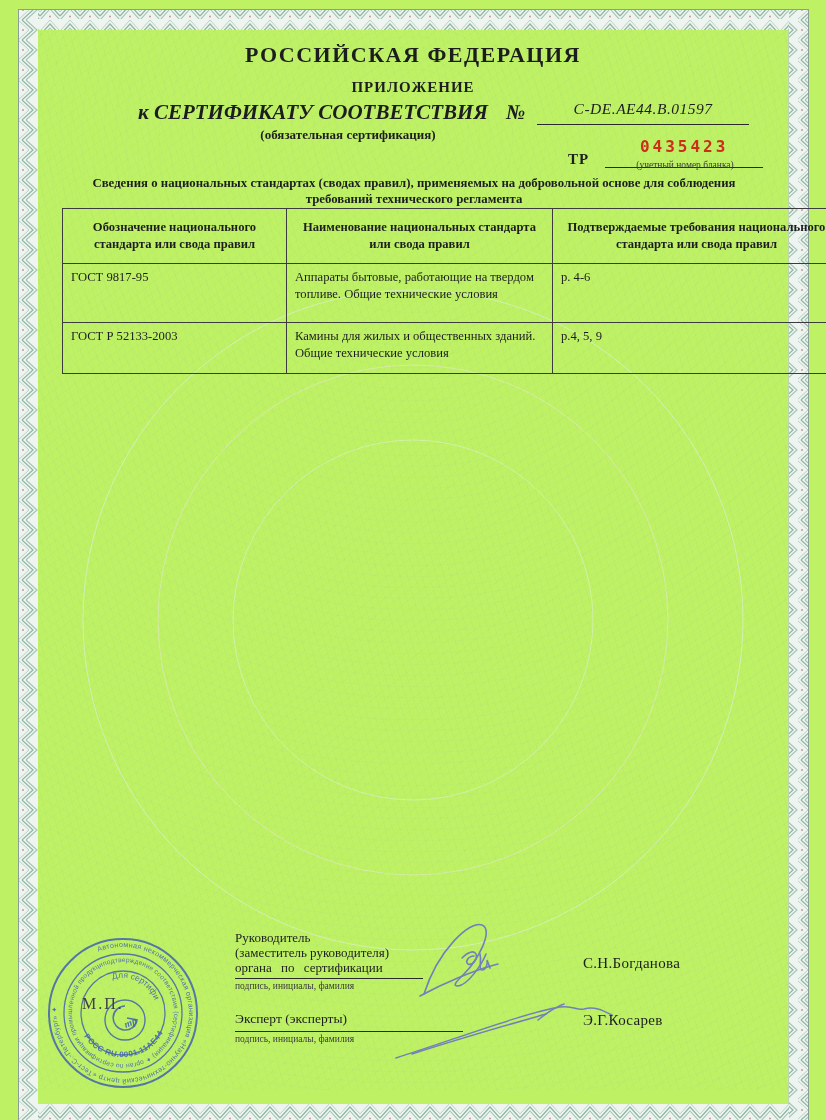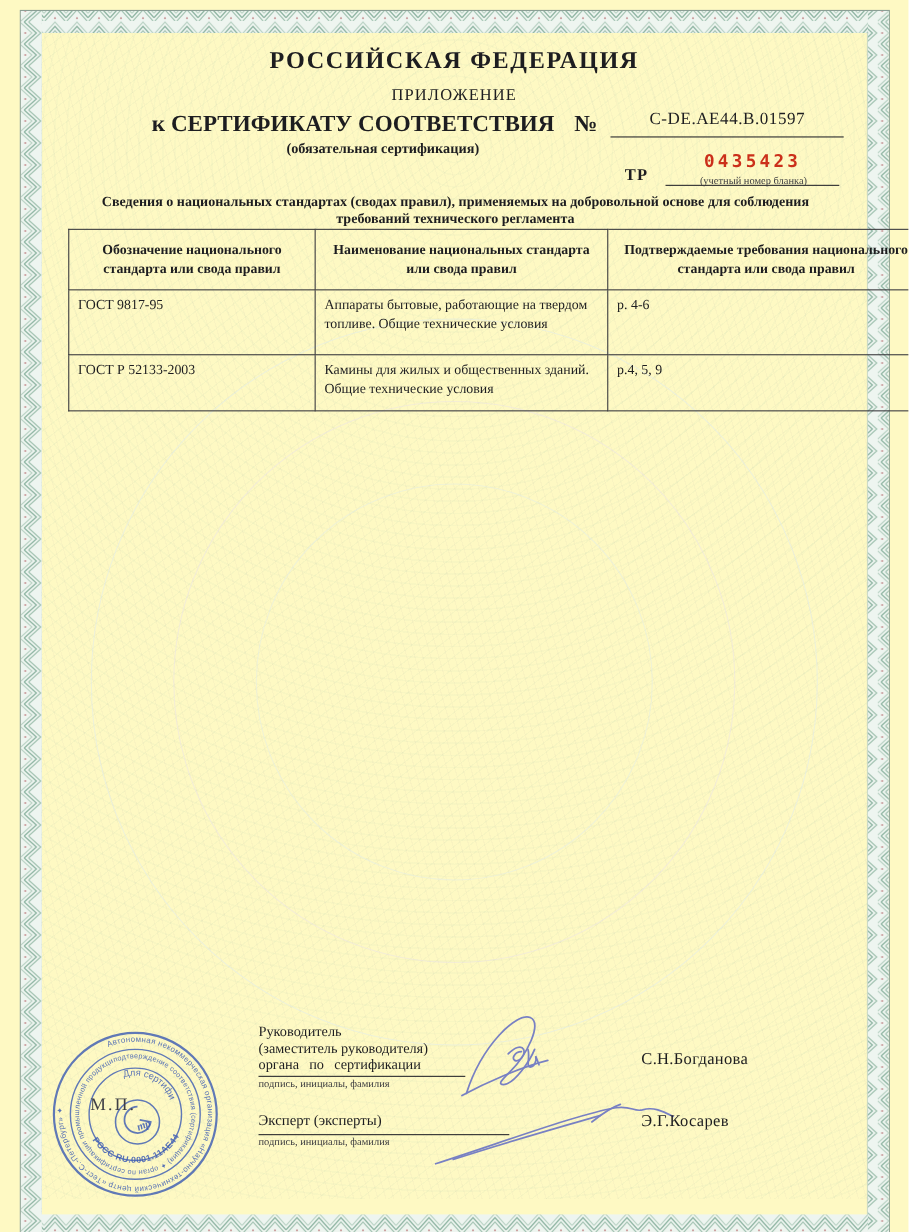--- a/index.html
+++ b/index.html
@@ -1,34 +1,34 @@
 <!DOCTYPE html>
 <html><head>
 <meta charset="utf-8">
 <style>
   html,body{margin:0;padding:0;background:#ffffff;}
   .page{
     position:relative;width:826px;height:1120px;overflow:hidden;
-    background:#fef9c3;
+    background:#bef264;
     font-family:"Liberation Serif","DejaVu Serif",serif;
     color:#1d1d20;
   }
   
   .page::before{
     content:"";position:absolute;inset:30px;pointer-events:none;
     background:
       repeating-linear-gradient(74deg, rgba(160,140,155,0.05) 0 1px, transparent 1px 7px),
       repeating-linear-gradient(-38deg, rgba(130,175,155,0.06) 0 1px, transparent 1px 8px),
       repeating-radial-gradient(circle at 50% 10%, rgba(140,185,165,0.05) 0 1.5px, transparent 1.5px 11px);
   }
   .frame-svg{position:absolute;left:0;top:0;}
   .abs{position:absolute;}
   .country-title{left:0;right:0;top:42px;text-align:center;font-weight:bold;font-size:22px;letter-spacing:1.5px;}
-  .doc-type{left:0;right:0;top:79px;text-align:center;font-weight:normal;font-size:15px;letter-spacing:1px;}
-  .cert-line{left:138px;top:100px;display:flex;align-items:flex-end;font-weight:bold;font-size:21px;white-space:nowrap;}
+  .doc-type{left:0;right:0;top:79px;text-align:center;font-weight:bold;font-size:15px;letter-spacing:1px;}
+  .cert-line{left:138px;top:100px;display:flex;align-items:flex-end;font-weight:bold;font-size:21px;white-space:nowrap;font-style:italic;}
   .cert-line .no-sign{margin-left:18px;}
   .cert-number-box{display:inline-block;width:212px;border-bottom:1.3px solid #2a2a2e;text-align:center;
     font-weight:normal;font-size:15.5px;padding-bottom:6px;margin-left:12px;letter-spacing:0.5px;}
   .cert-kind{left:138px;top:127px;width:420px;text-align:center;font-weight:bold;font-size:13px;}
   .tr-row{left:568px;top:137px;display:flex;align-items:flex-end;}
   .tr-label{font-weight:bold;font-size:15px;letter-spacing:1px;}
   .blank-number-box{display:inline-block;width:158px;margin-left:16px;border-bottom:1.3px solid #2a2a2e;
     text-align:center;padding-bottom:11px;}
   .blank-number{font-family:"DejaVu Sans Mono",monospace;font-weight:bold;font-size:16px;letter-spacing:3px;color:#cb2f1a;}
   .blank-caption{left:600px;top:160px;width:170px;text-align:center;font-size:9.5px;color:#3a3a3e;}

